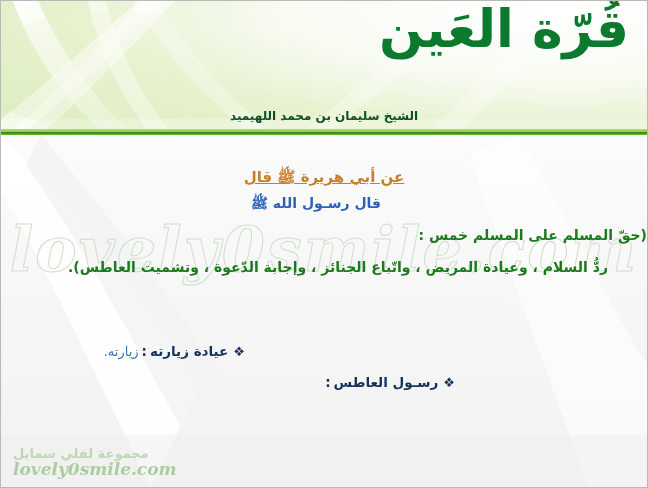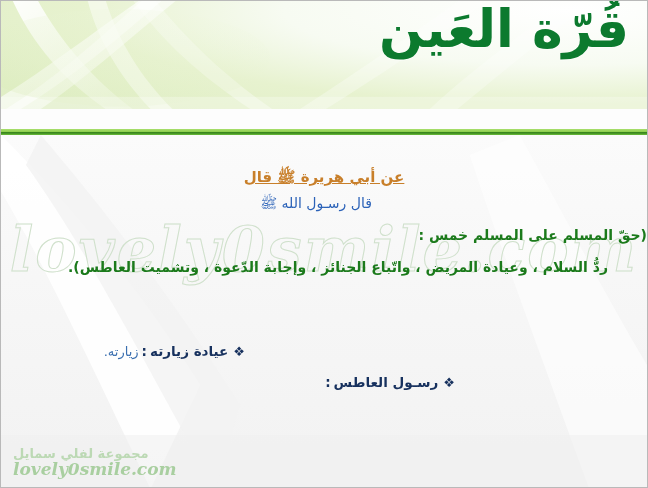--- a/index.html
+++ b/index.html
@@ -11,21 +11,21 @@
   .slide{
     position:relative;width:648px;height:488px;
     box-sizing:border-box;
     border:1px solid #b9b9b9;
     background:#fdfdfd;
     overflow:hidden;
   }
 
   
   .header{
-    position:absolute;left:0;top:0;width:100%;height:108px;
+    position:absolute;left:0;top:0;width:100%;height:133px;
     background:
       radial-gradient(130% 150% at 88% 8%, #ffffff 0%, #f7fbf2 34%, #e7f2cf 58%, #dcecc0 100%),
       linear-gradient(100deg,#eef5d9 0%,#e6f1c8 35%,#f2f8e6 70%,#ffffff 100%);
     overflow:hidden;
   }
   .hdr-svg{position:absolute;inset:0;width:100%;height:100%;}
 
   .brand{
     position:absolute;right:18px;top:2px;
     text-align:center;line-height:1;
@@ -87,21 +87,21 @@
 
   .narrator{
     position:absolute;left:0;right:0;top:33px;
     text-align:center;
     font-size:15px;font-weight:bold;color:#c87f2a;
     direction:rtl;white-space:nowrap;text-decoration:underline;
   }
   .prophet{
     position:absolute;left:0;right:16px;top:60px;
     text-align:center;
-    font-size:14px;font-weight:normal;color:#2b62b8;
+    font-size:14px;font-weight:bold;color:#2b62b8;
     direction:rtl;white-space:nowrap;
   }
   .hadith-1{
     position:absolute;left:0;right:0;top:92px;
     font-size:14px;font-weight:bold;color:#1b7a1b;
     direction:rtl;white-space:nowrap;
   }
   .hadith-2{
     position:absolute;left:0;right:0;top:124px;
     text-align:center;
@@ -176,20 +176,23 @@
       <path d="M300,133 C360,85 420,35 470,-10 L500,-10 C442,40 380,92 326,133 Z" fill="#ffffff" opacity="0.3"></path>
       <path d="M430,133 C470,88 520,40 575,-5 L600,-5 C548,42 498,92 458,133 Z" fill="#ffffff" opacity="0.28"></path>
       <ellipse cx="120" cy="70" rx="150" ry="60" fill="url(#leafg)" opacity="0.35"></ellipse>
       <rect x="0" y="118" width="648" height="15" fill="#ffffff" opacity="0.28"></rect>
     </svg>
 
     <div class="brand">
       <div class="brand-title">قُرّة العَين</div>
     </div>
 
+    <div class="author">
+      <span>الشيخ سليمان بن محمد اللهيميد</span>
+    </div>
   </div>
 
   <div class="divider"></div>
 
   <div class="body-area">
     <svg class="body-svg" viewBox="0 0 648 354" preserveAspectRatio="none">
       <path d="M0,0 C60,60 130,140 200,250 L150,354 C90,230 40,120 -10,40 Z" fill="#ffffff" opacity="0.85"></path>
       <path d="M40,0 C100,70 170,160 240,270 L215,354 C150,240 90,120 25,30 Z" fill="#f3f3f3" opacity="0.8"></path>
       <path d="M520,0 C560,70 600,150 648,230 L648,354 L590,354 C545,230 500,110 470,20 Z" fill="#ffffff" opacity="0.55"></path>
       <rect x="0" y="300" width="648" height="54" fill="#f0f0f0" opacity="0.6"></rect>

